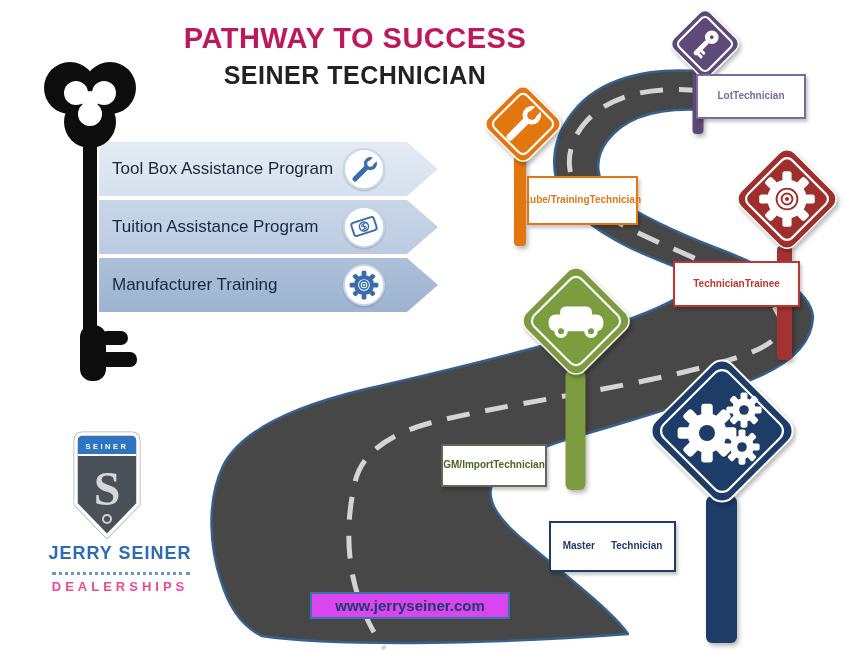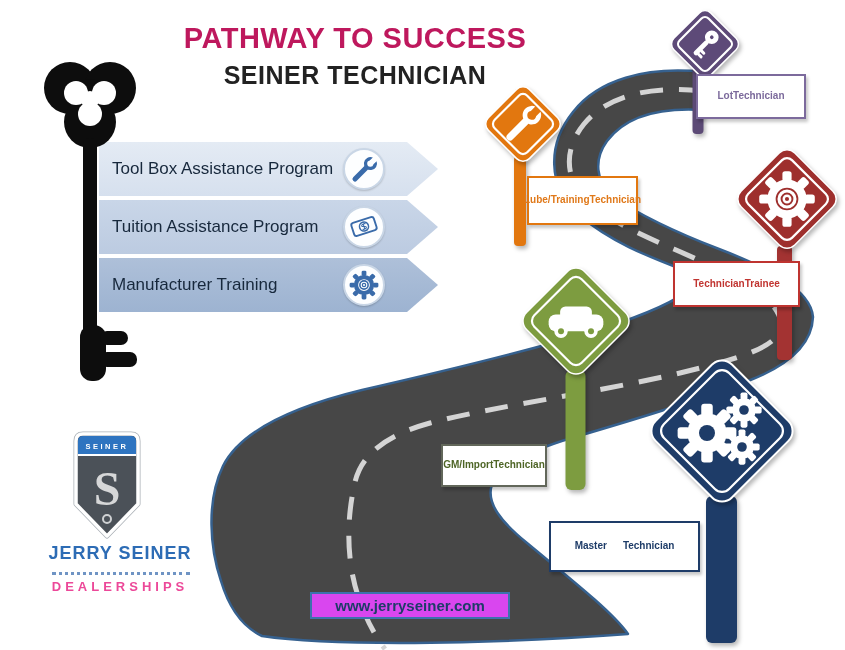--- a/index.html
+++ b/index.html
@@ -26,21 +26,21 @@
   .shadowed{filter:drop-shadow(2px 3px 2px rgba(0,0,0,.28));}
   
   .signlabel{position:absolute;z-index:3;background:#ffffff;border:2.5px solid;box-sizing:border-box;
              display:flex;align-items:center;justify-content:center;
              font-weight:700;font-size:10px;line-height:1.22;text-align:center;
              box-shadow:2px 3px 3px rgba(0,0,0,.22);}
   .lbl-lot{left:696px;top:74px;width:110px;height:45px;border-color:#7c6a9c;color:#7c6a9c;}
   .lbl-lube{left:527px;top:176px;width:111px;height:49px;border-color:#e2770f;color:#e0791a;}
   .lbl-trainee{left:673px;top:261px;width:127px;height:46px;border-color:#bf3430;color:#c13531;}
   .lbl-gm{left:441px;top:399px;width:106px;height:43px;border:2px solid #62675a;color:#4e6526;margin-top:45px;}
-  .lbl-master{left:549px;top:521px;width:151px;height:51px;border-color:#1e3c68;color:#1e3c68;gap:16px;}
+  .lbl-master{left:549px;top:521px;width:127px;height:51px;border-color:#1e3c68;color:#1e3c68;gap:16px;}
   .urlbox{position:absolute;z-index:3;left:310px;top:592px;width:200px;height:27px;background:#d946ef;
           border:2px solid #3d72ad;box-sizing:border-box;display:flex;align-items:center;justify-content:center;
           font-size:15px;font-weight:700;color:#1e3c68;}
   
   .brand{position:absolute;z-index:3;left:30px;top:543px;width:180px;text-align:center;
          font-size:18px;font-weight:700;color:#2d6cb5;letter-spacing:1px;}
   .brand-divider{position:absolute;z-index:3;left:52px;top:572px;width:138px;border-top:3px dotted #6f94c4;}
   .tagline{position:absolute;z-index:3;left:30px;top:579px;width:180px;text-align:center;
            font-size:13px;font-weight:700;color:#ec4899;letter-spacing:4px;}
 </style>

